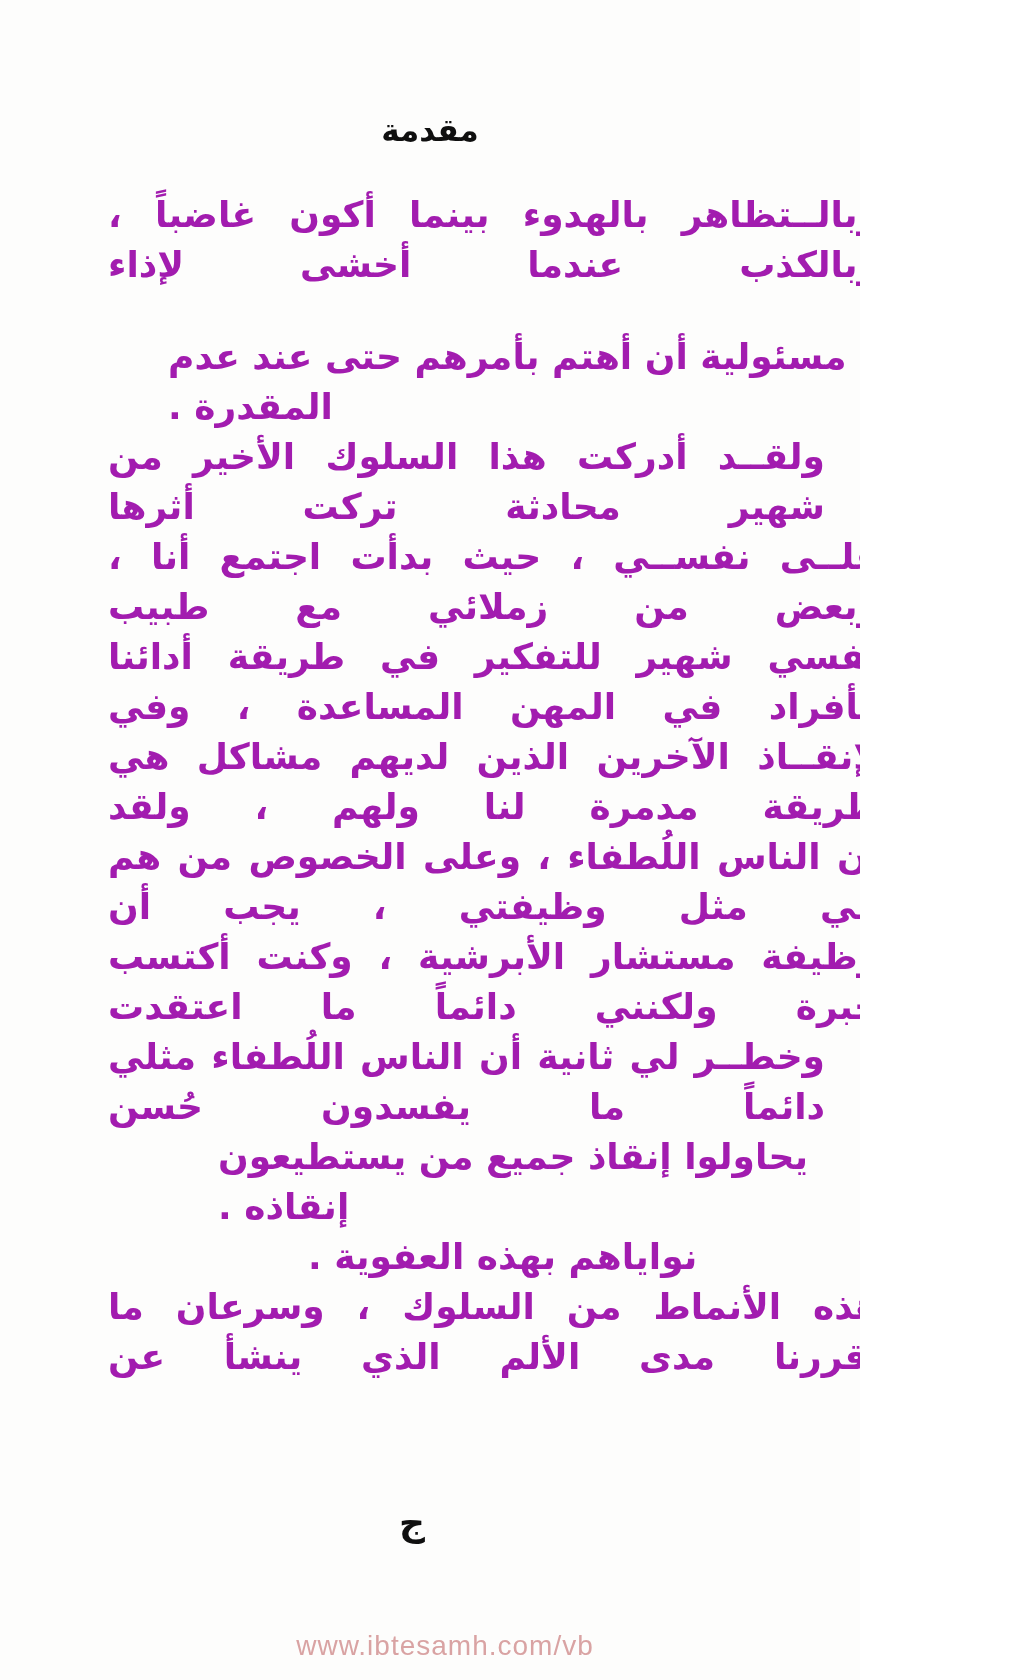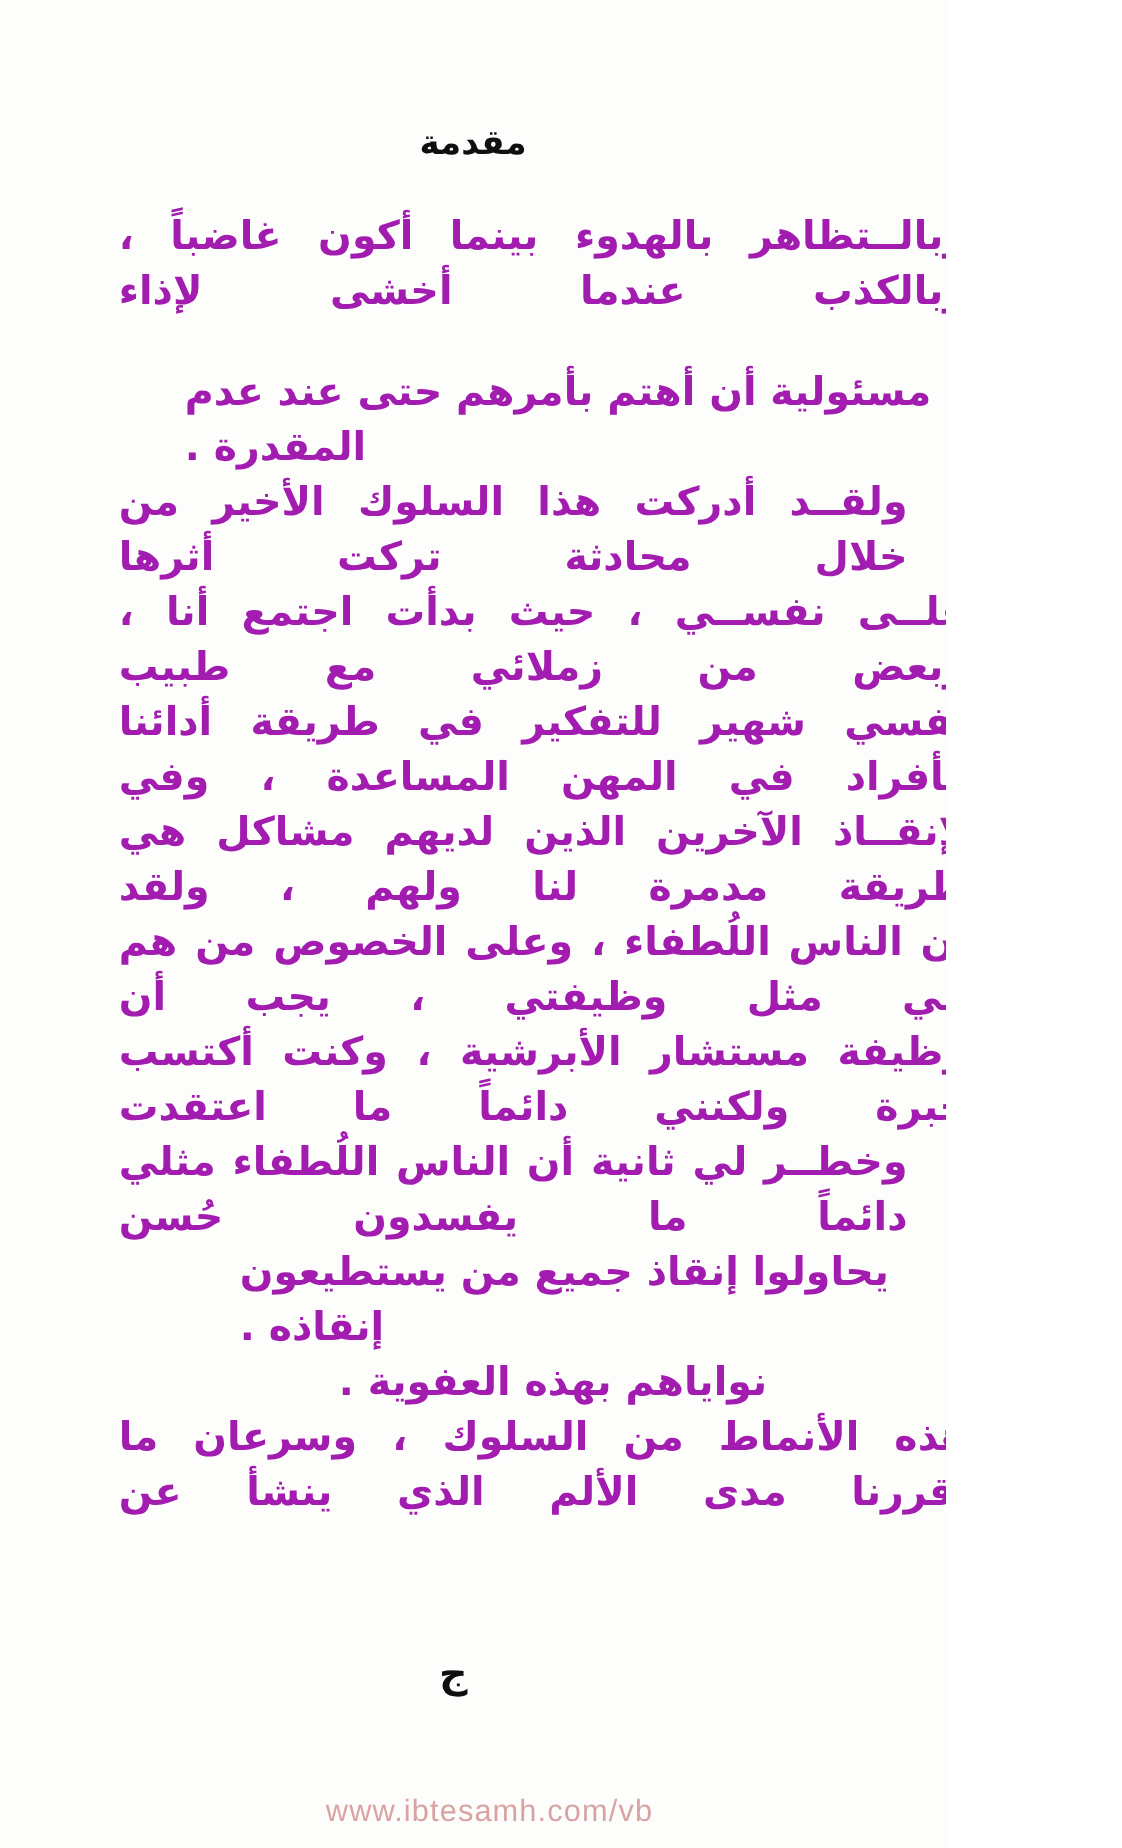--- a/index.html
+++ b/index.html
@@ -80,21 +80,21 @@
 </head>
 <body>
 
 <div class="page">
 
   <div class="doc-title">مقدمة</div>
 
   <div class="text-body">
       <div class="line full">وبالــتظاهر بالهدوء بينما أكون غاضباً ، وبالكذب عندما أخشى لإذاء</div>
       <div class="line end" style="padding-left: 60px; margin-top: 42px;">مسئولية أن أهتم بأمرهم حتى عند عدم المقدرة .</div>
-      <div class="line start">ولقــد أدركت هذا السلوك الأخير من خلال محادثة تركت أثرها</div>
+      <div class="line start">ولقــد أدركت هذا السلوك الأخير من شهير محادثة تركت أثرها</div>
       <div class="line full">علــى نفســي ، حيث بدأت اجتمع أنا ، وبعض من زملائي مع طبيب</div>
       <div class="line full">نفسي شهير للتفكير في طريقة أدائنا كأفراد في المهن المساعدة ، وفي</div>
       <div class="line full">لإنقــاذ الآخرين الذين لديهم مشاكل هي طريقة مدمرة لنا ولهم ، ولقد</div>
       <div class="line full">أن الناس اللُطفاء ، وعلى الخصوص من هم في مثل وظيفتي ، يجب أن</div>
       <div class="line full">وظيفة مستشار الأبرشية ، وكنت أكتسب خبرة ولكنني دائماً ما اعتقدت</div>
       <div class="line start">وخطــر لي ثانية أن الناس اللُطفاء مثلي دائماً ما يفسدون حُسن</div>
       <div class="line end" style="padding-left: 110px;">يحاولوا إنقاذ جميع من يستطيعون إنقاذه .</div>
       <div class="line end" style="padding-left: 200px;">نواياهم بهذه العفوية .</div>
       <div class="line full">هذه الأنماط من السلوك ، وسرعان ما أقررنا مدى الألم الذي ينشأ عن</div>
     </div>

